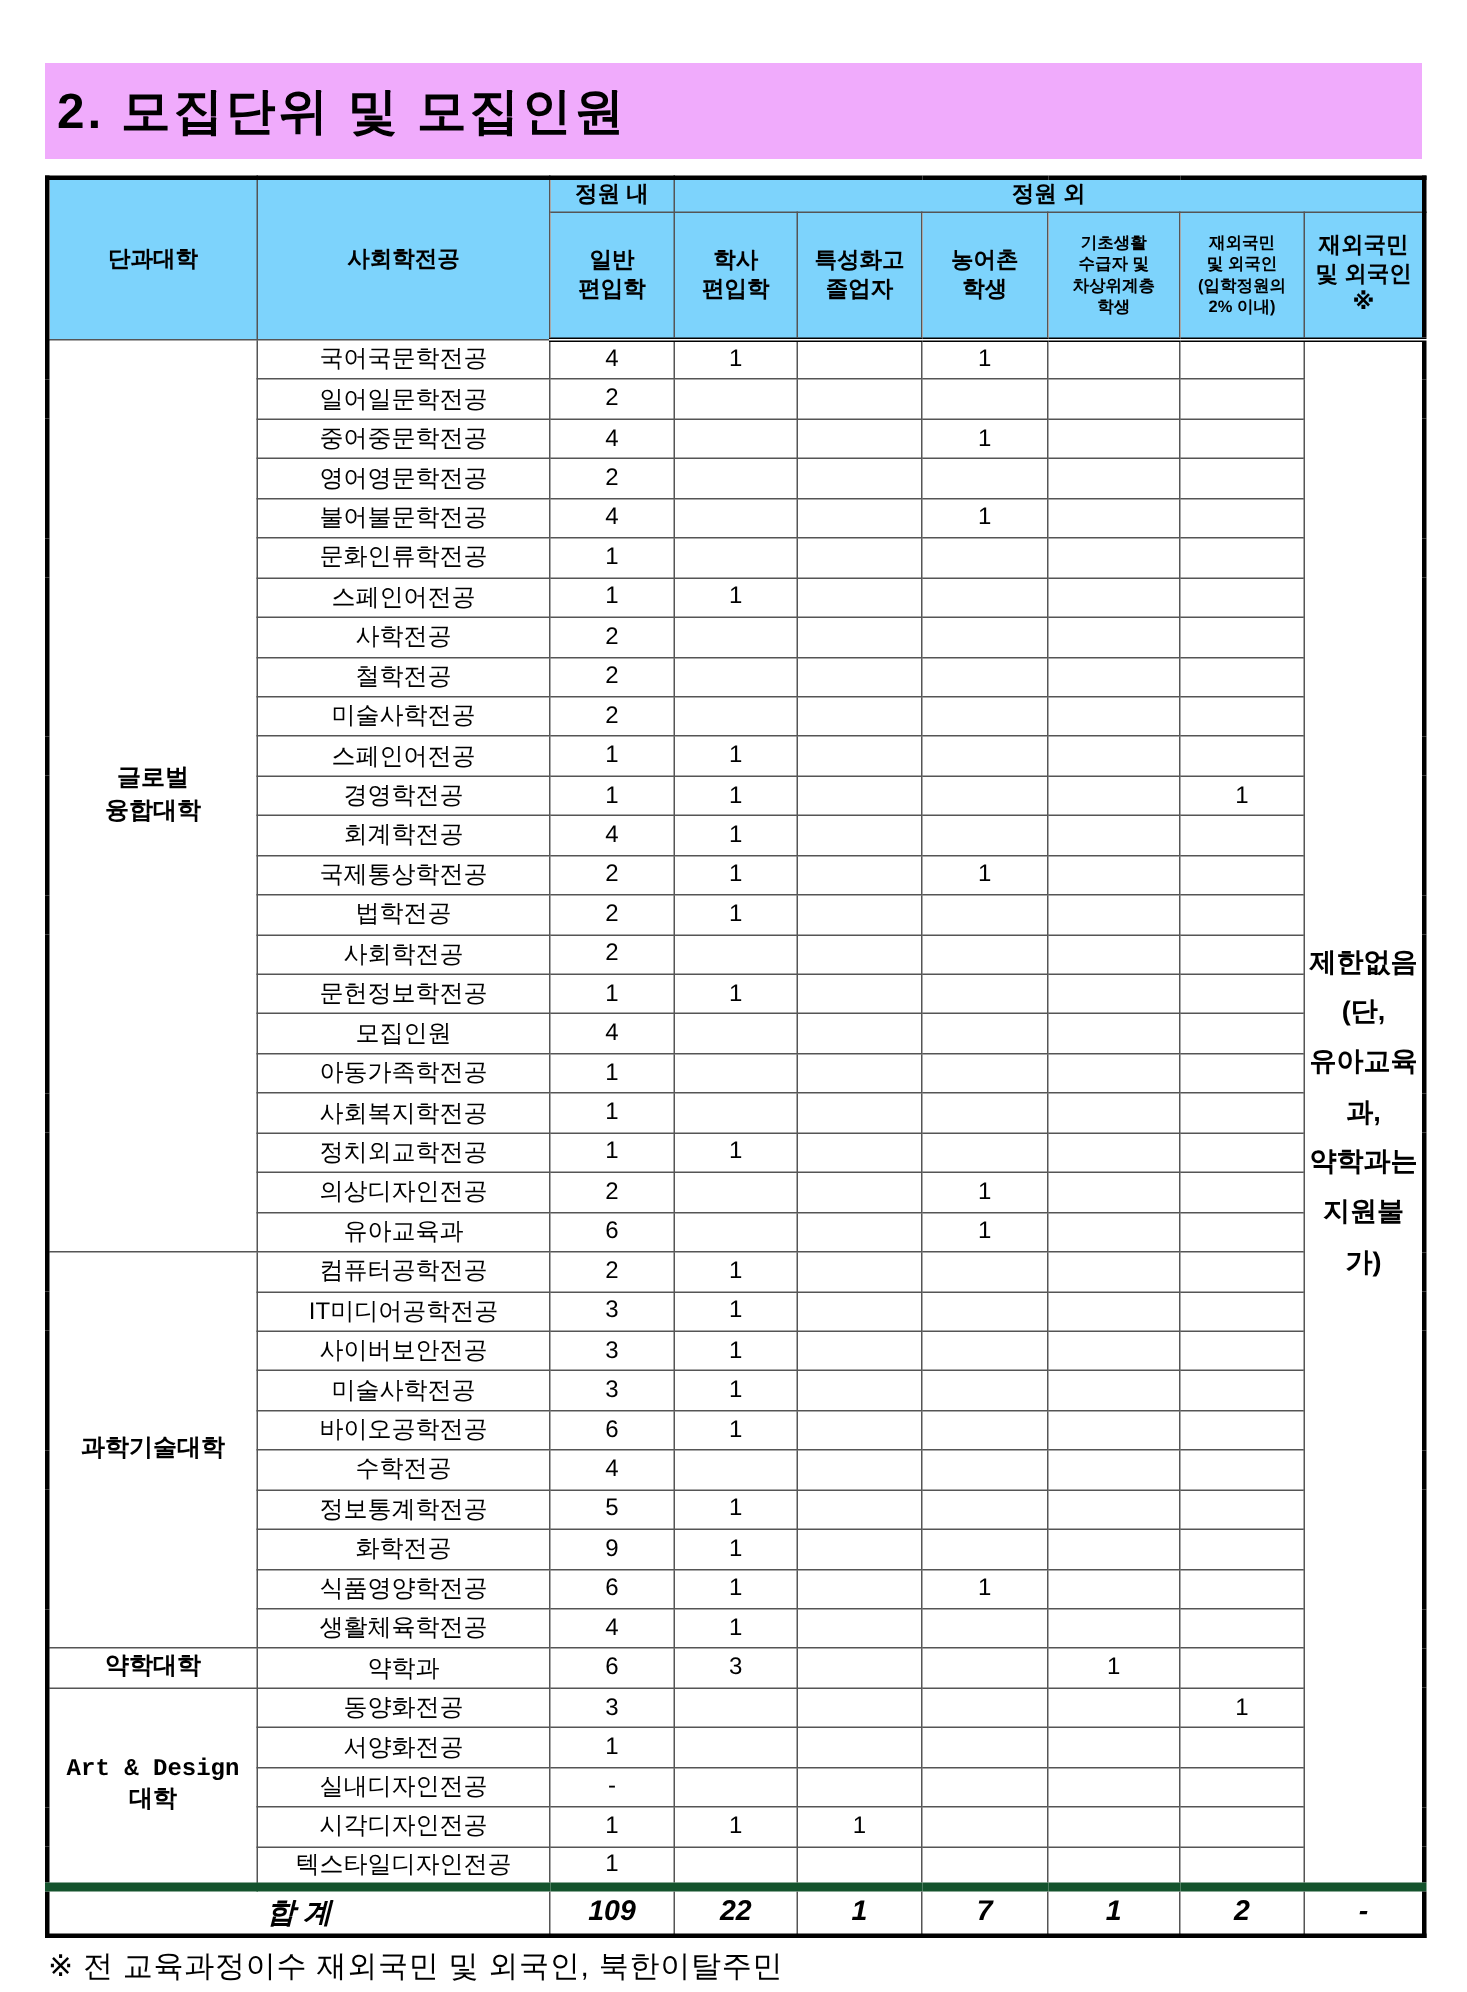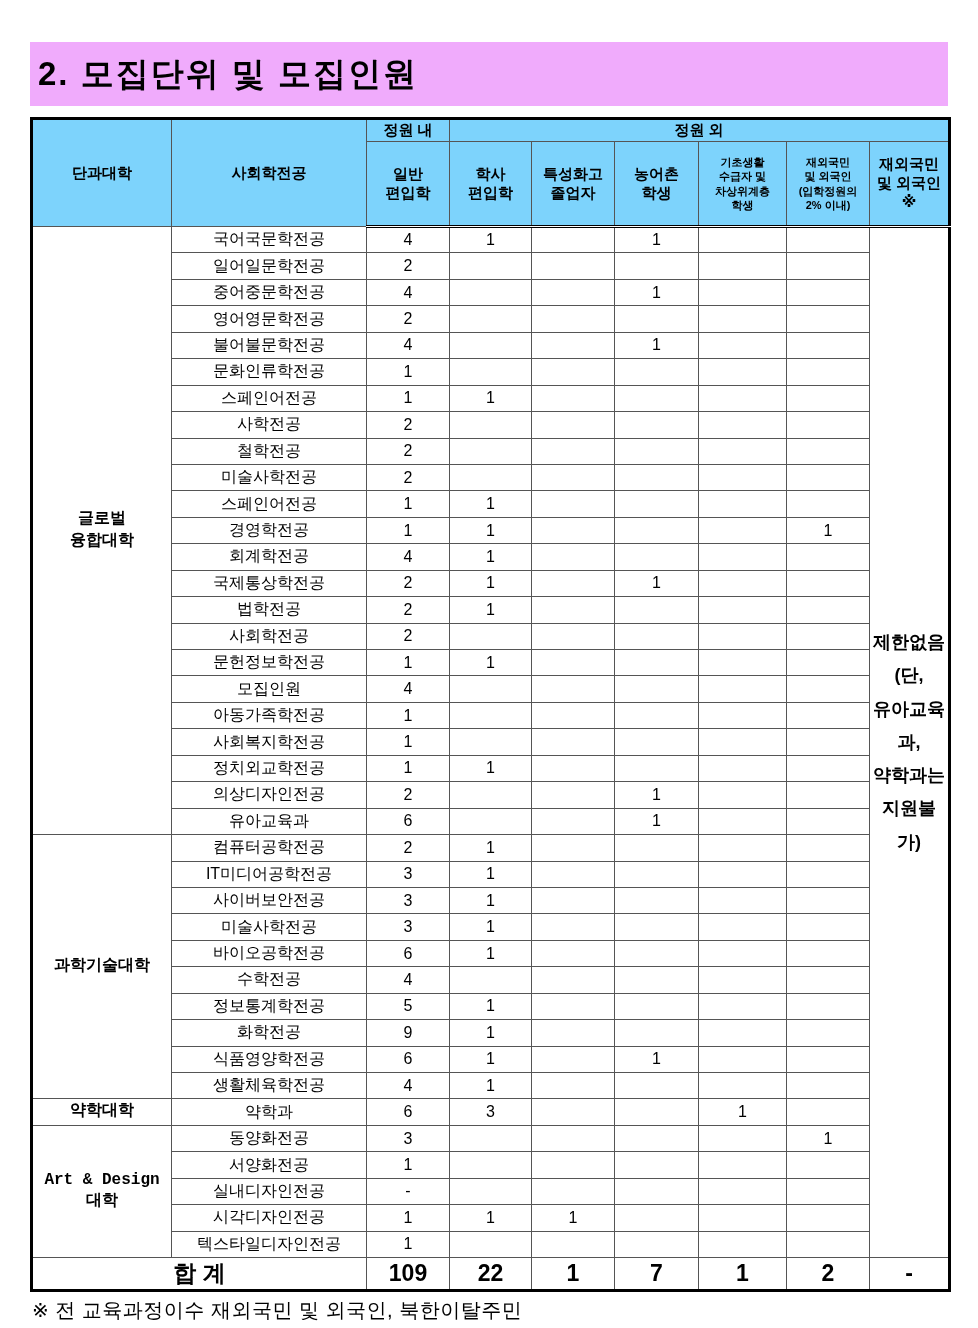--- a/index.html
+++ b/index.html
@@ -72,22 +72,23 @@
   td.major-cell { font-size: 16px; }
   td.num-cell { font-size: 16px; }
   td.overseas-note-cell {
     font-size: 18px;
     line-height: 1.85;
     font-weight: bold;
   }
   tr.total-row { height: 33px; }
   tr.total-row td {
     font-weight: bold;
-    font-size: 23px;
-    border-top: 1px solid #14532d;
+    font-size: 19px;
+    border-top: 6px solid #14532d;
+    font-style: italic;
   }
   .footnote {
     position: absolute;
     left: 32px;
     top: 1297px;
     font-size: 20px;
     letter-spacing: 0.5px;
     white-space: pre;
   }
 </style>

